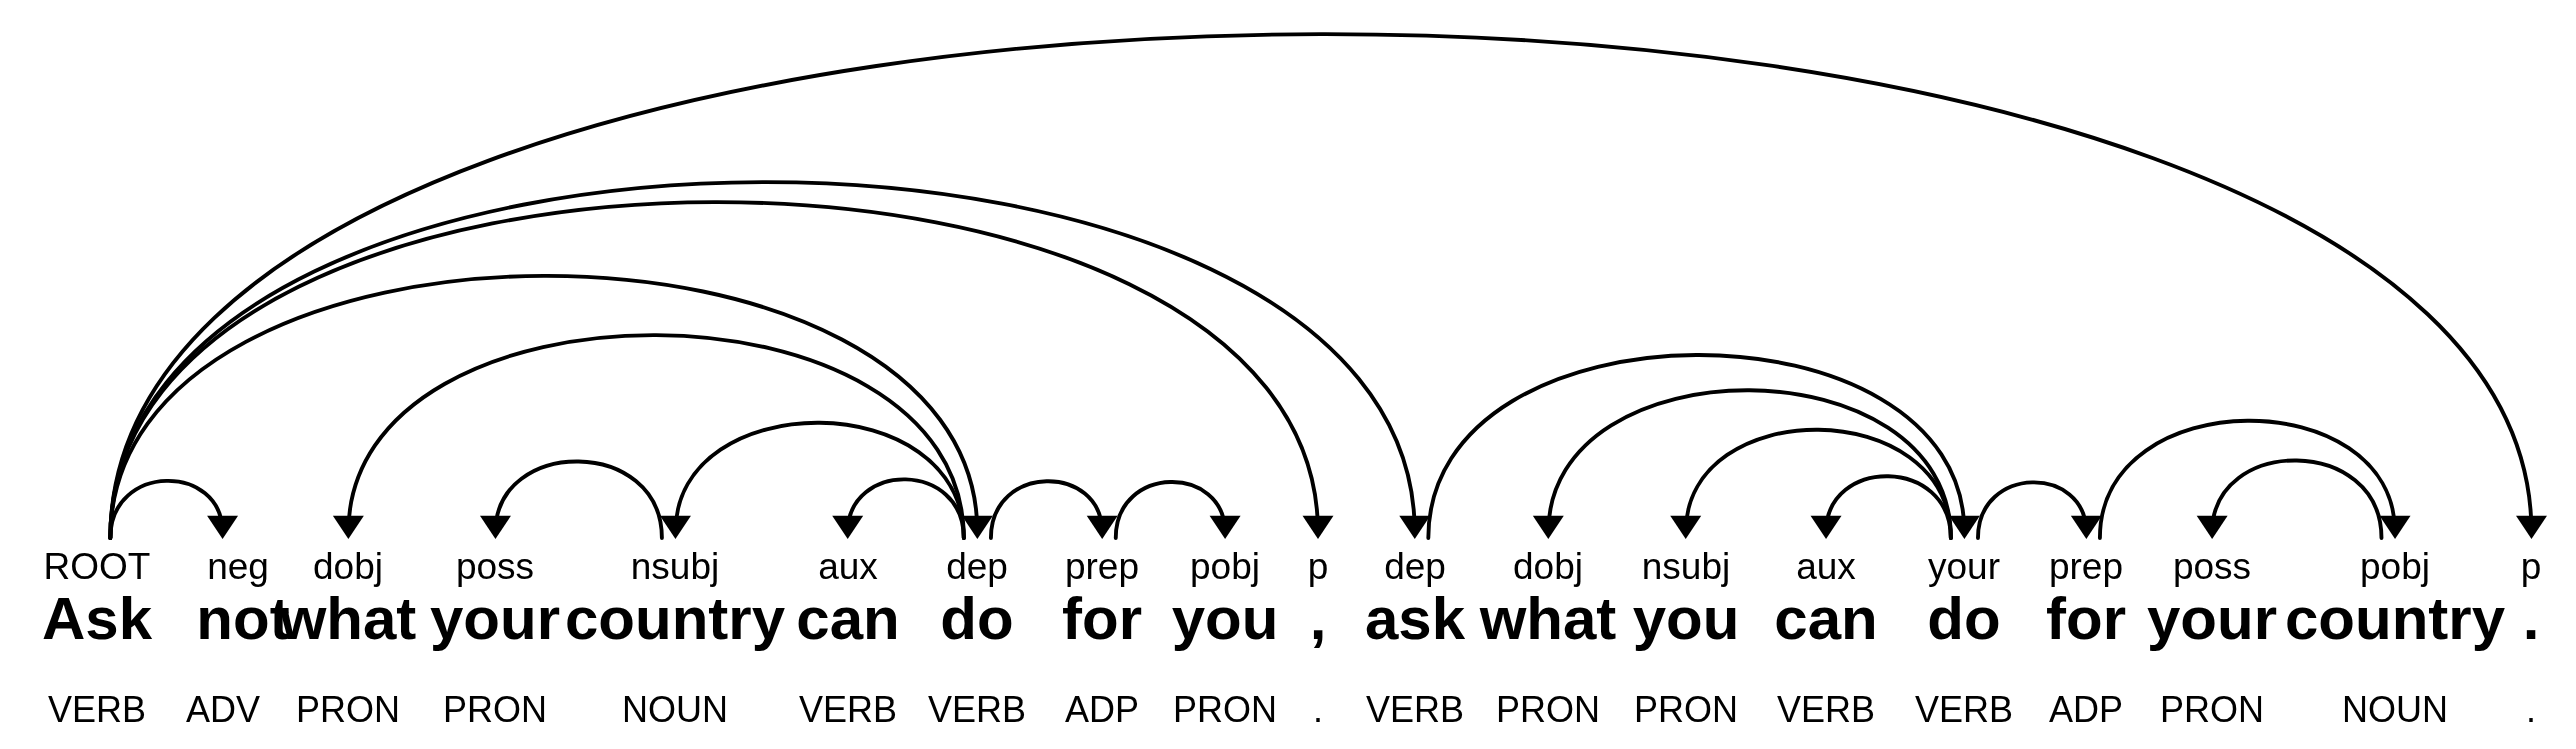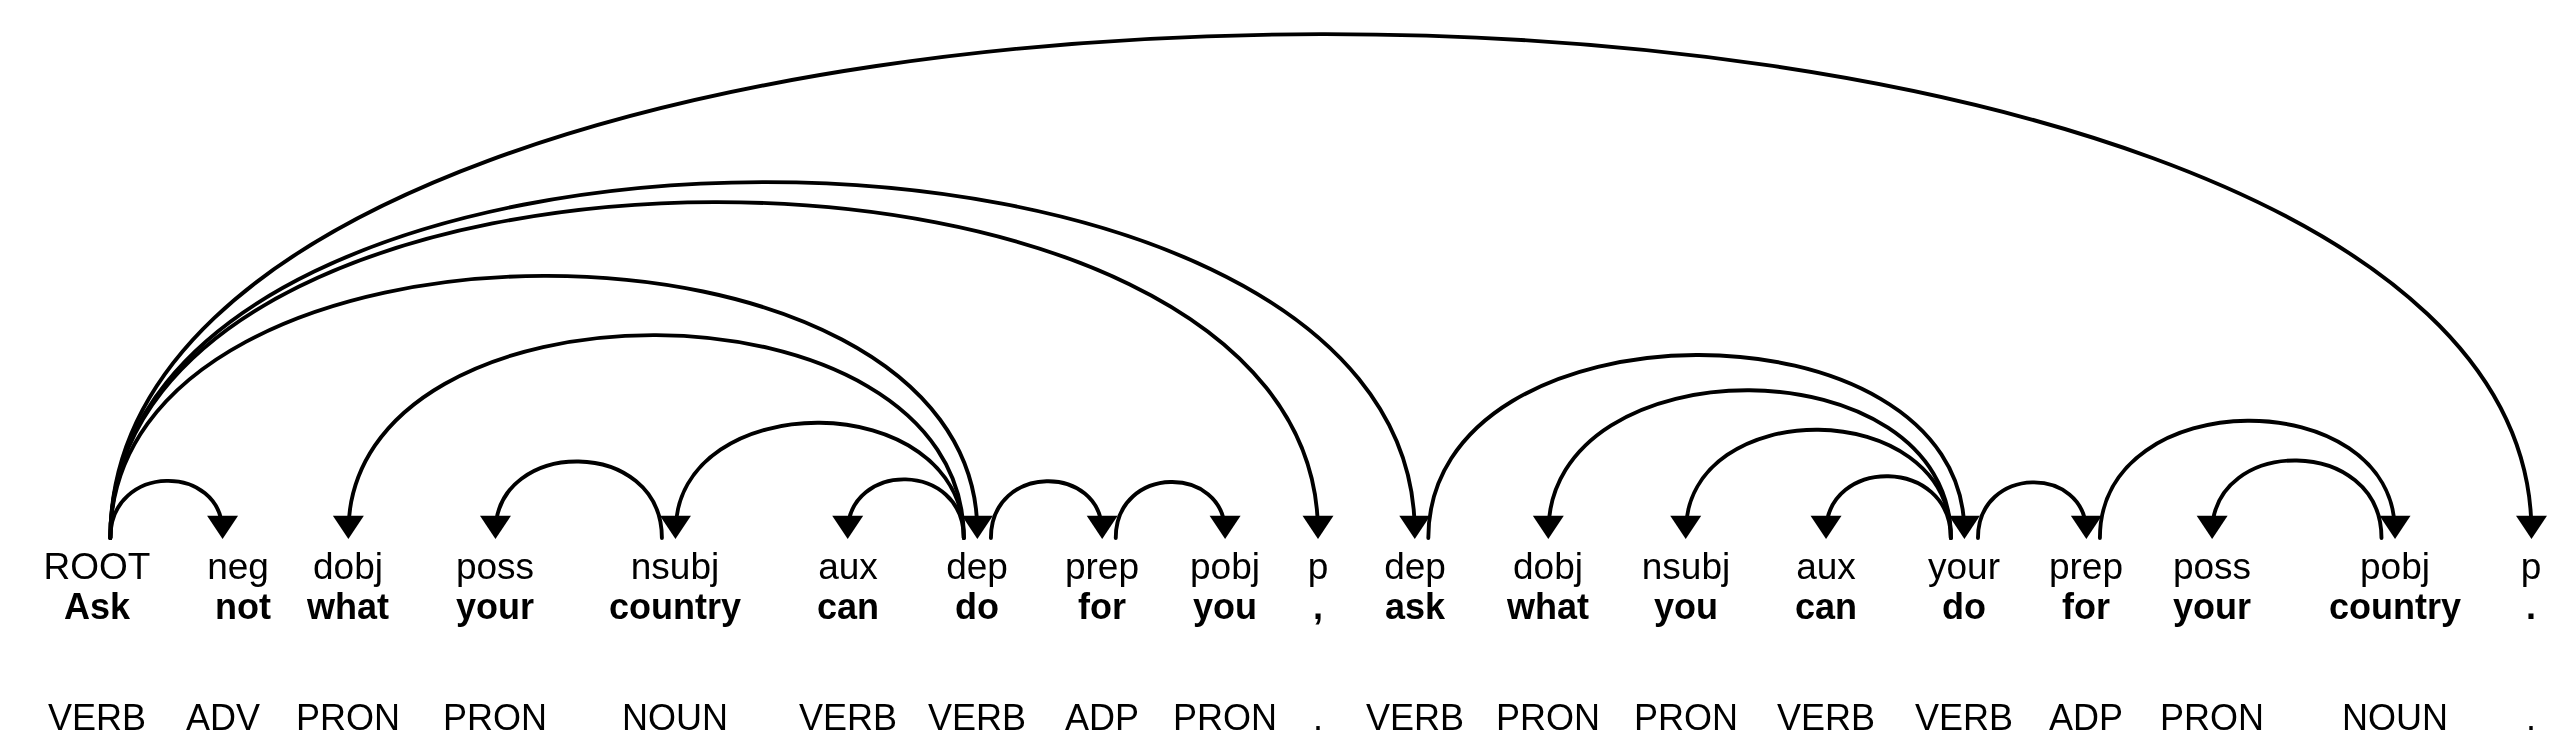--- a/index.html
+++ b/index.html
@@ -26,35 +26,34 @@
     transform: translateX(-50%);
     font-size: 37px;
     line-height: 1;
     color: #000000;
     white-space: nowrap;
   }
   .word {
     position: absolute;
     top: 589px;
     transform: translateX(-50%);
-    font-size: 36px;
+    font-size: 60px;
     font-weight: bold;
     line-height: 1;
     color: #000000;
     white-space: nowrap;
   }
   .pos-tag {
     position: absolute;
     top: 692px;
     transform: translateX(-50%);
     font-size: 36px;
     line-height: 1;
     color: #000000;
     white-space: nowrap;
-    margin-top: 8px;
   }
 </style>
 </head>
 <body>
 
 <div id="canvas">
   <svg id="arc-layer" width="2576" height="750" viewBox="0 0 2662 775" xmlns="http://www.w3.org/2000/svg" style="background: rgb(255, 255, 255);">
       <path d="M 114 556 C 114 478.2, 230 478.2, 230 550" fill="none" stroke="#000000" stroke-width="4" stroke-linecap="round"></path>
       <polygon points="214,533 246,533 230,557" fill="#000000"></polygon>
       <path d="M 996 556 C 996 277.4, 360 277.4, 360 550" fill="none" stroke="#000000" stroke-width="4" stroke-linecap="round"></path>

